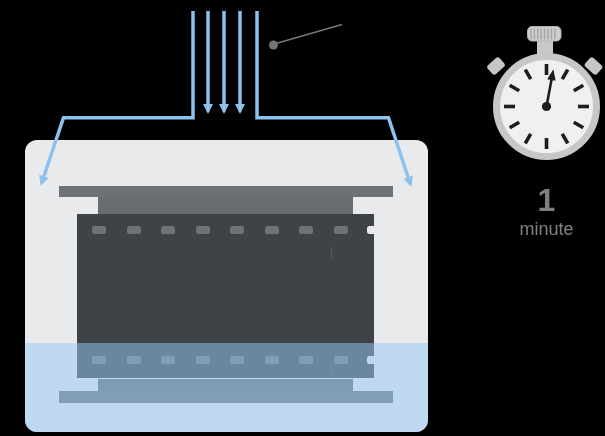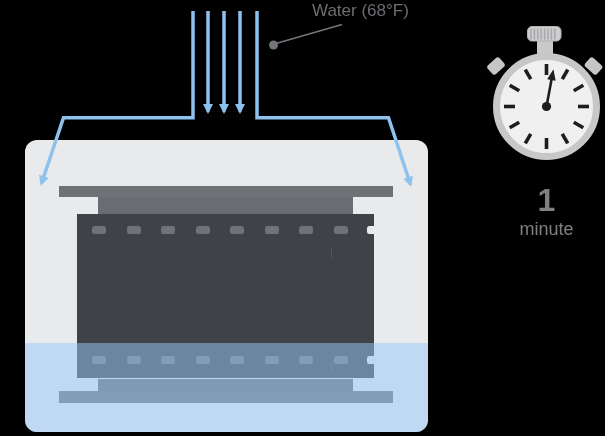--- a/index.html
+++ b/index.html
@@ -74,21 +74,20 @@
       <path d="M193,11 V117.8 H63.5 L41.5,183.5" marker-end="url(#ah)"></path>
       <path d="M257,11 V117.8 H388.5 L410.5,184.5" marker-end="url(#ah)"></path>
       <path d="M208,11 V111.5" marker-end="url(#ah)"></path>
       <path d="M224,11 V111.5" marker-end="url(#ah)"></path>
       <path d="M240,11 V111.5" marker-end="url(#ah)"></path>
     </g>
     <line x1="276" y1="43.5" x2="342" y2="24.5" stroke="#75777a" stroke-width="1.4"></line>
     <circle cx="273.5" cy="45" r="4.5" fill="#737579"></circle>
   </svg>
 
-  <div class="abs water-label">Water (68°F)</div>
 
   <svg class="abs watch-svg" width="133" height="160" viewBox="0 0 133 160">
     <rect x="57" y="25" width="16" height="14" fill="#c9c9cb"></rect>
     <rect x="47.5" y="11.5" width="33.5" height="14.5" rx="4.5" fill="#cdcdcf" stroke="#b2b2b4" stroke-width="1"></rect>
     <g id="crown-ridges">
         <line x1="51" y1="13.5" x2="51" y2="24.5" stroke="var(--watch-ridge,#a8a8aa)" stroke-width="1.5"></line>
         <line x1="54.4" y1="13.5" x2="54.4" y2="24.5" stroke="var(--watch-ridge,#a8a8aa)" stroke-width="1.5"></line>
         <line x1="57.8" y1="13.5" x2="57.8" y2="24.5" stroke="var(--watch-ridge,#a8a8aa)" stroke-width="1.5"></line>
         <line x1="61.199999999999996" y1="13.5" x2="61.199999999999996" y2="24.5" stroke="var(--watch-ridge,#a8a8aa)" stroke-width="1.5"></line>
         <line x1="64.6" y1="13.5" x2="64.6" y2="24.5" stroke="var(--watch-ridge,#a8a8aa)" stroke-width="1.5"></line>

